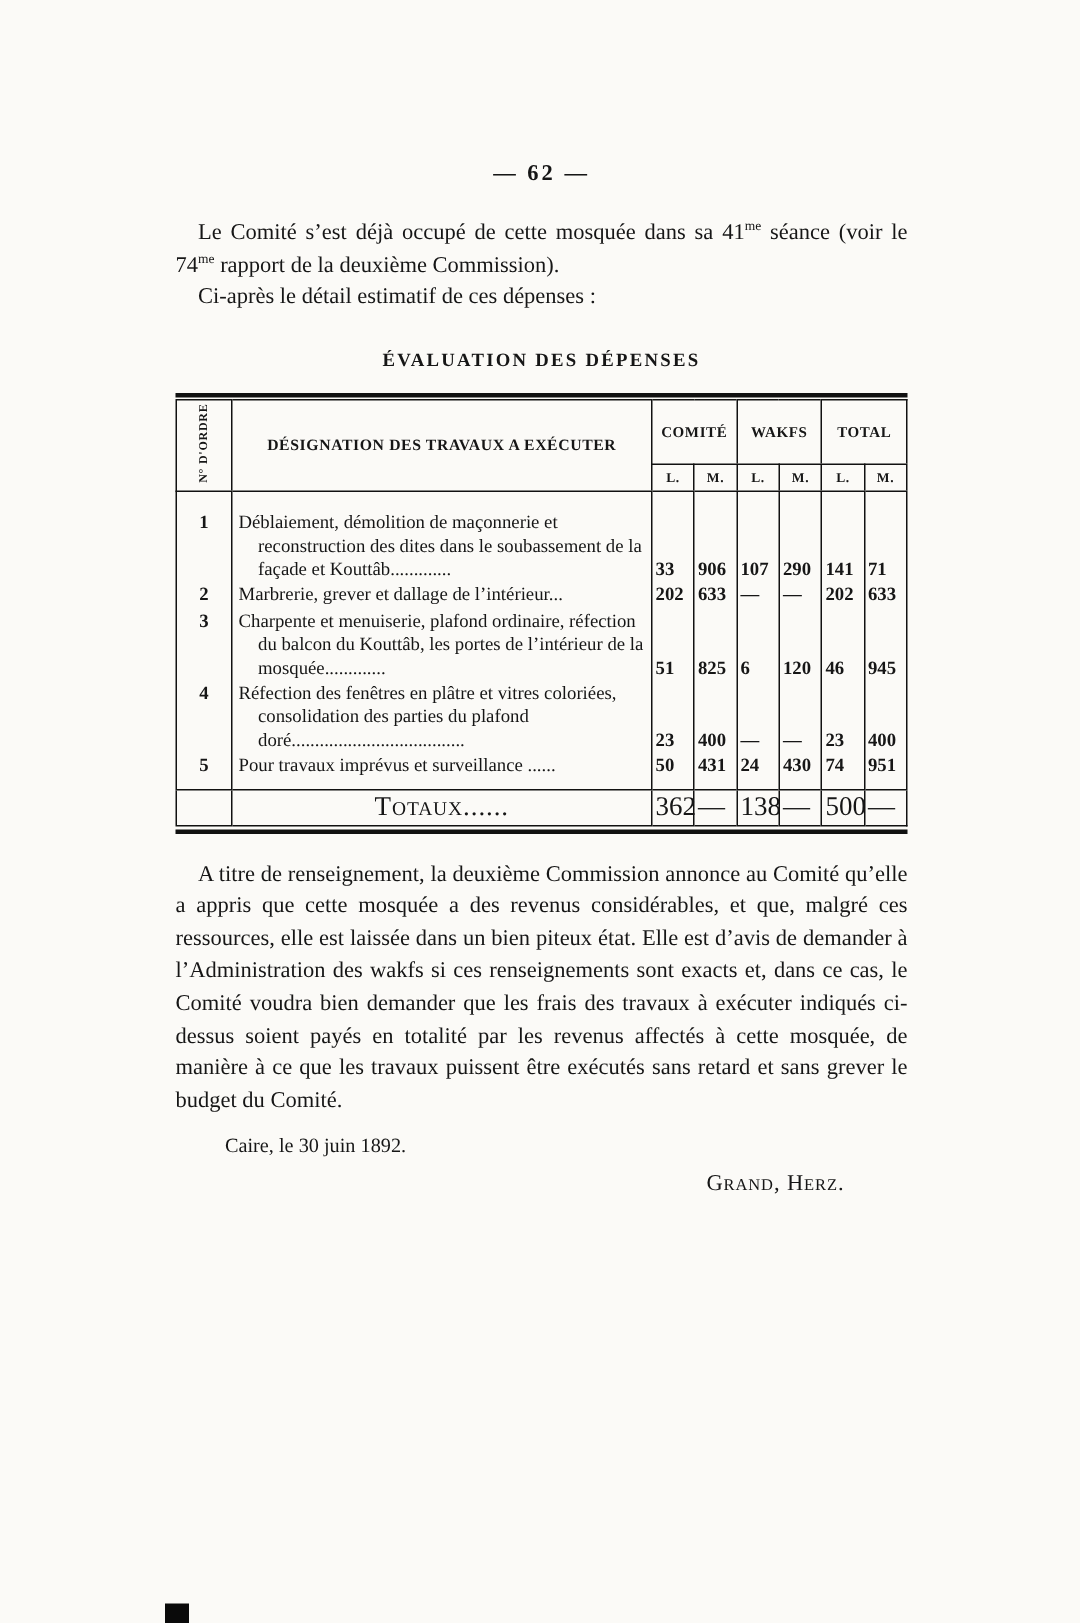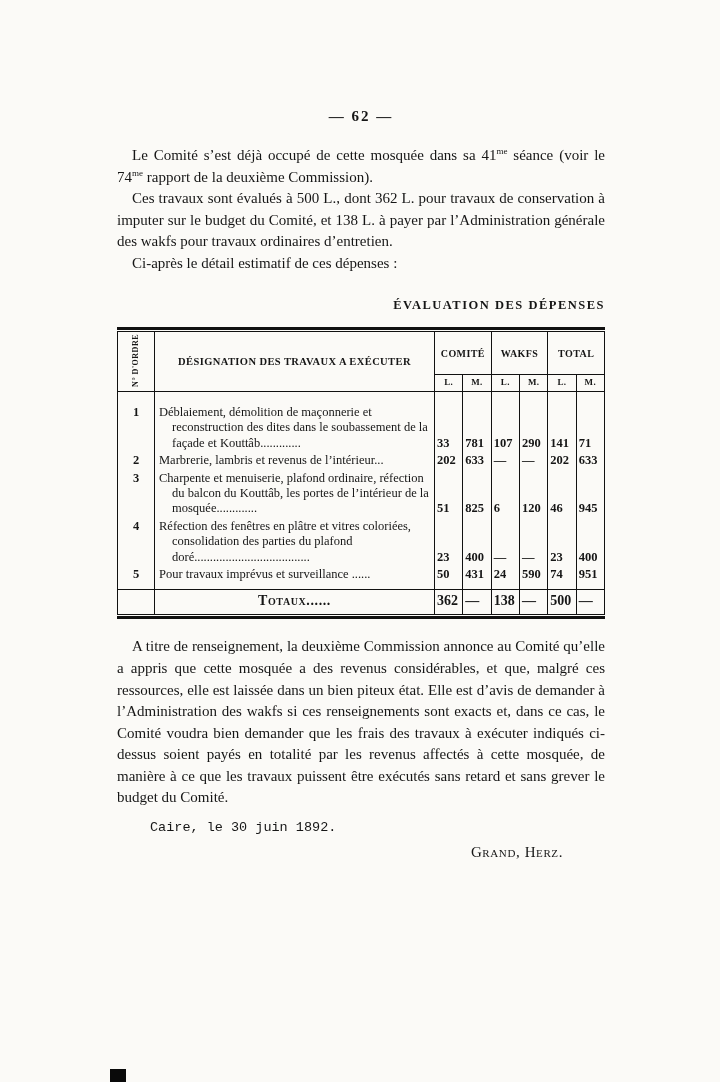--- a/index.html
+++ b/index.html
@@ -19,21 +19,21 @@
     letter-spacing:2px; margin-bottom:20px;
   }
 
   .para {
     font-size:15px; line-height:21.6px;
     text-align:justify; text-indent:15px; margin:0;
   }
   sup { font-size:9px; vertical-align:super; line-height:0; }
 
   .table-title {
-    text-align:right; font-weight:bold; font-size:12.5px;
+    text-align:center; font-weight:bold; font-size:12.5px;
     letter-spacing:1.5px; margin-top:23px; margin-bottom:14px;
   }
 
   .table-wrap {
     border-top:3px solid #111;
     border-bottom:3px solid #111;
     padding:1.5px 0;
   }
   table {
     border-collapse:collapse; table-layout:fixed; width:100%;
@@ -64,46 +64,45 @@
   }
 
   tbody td { font-size:12.5px; line-height:15.4px; vertical-align:bottom; padding:1px 2px; }
   .td-order { text-align:center; font-weight:bold; vertical-align:top; }
   .td-desig { padding:1px 3px 1px 17px; text-indent:-13px; vertical-align:top; }
   .td-num   { font-weight:bold; padding-right:3px;margin-top:17px; }
   tr.first td { padding-top:13px; }
   tr.lastbody td { padding-bottom:7px; }
 
   tr.totals td {
-    border-top:1px solid #111; font-weight:bold;
-    padding:3px 2px 5px; vertical-align:middle; font-size:14px;
+    border-top:1px solid #111; font-weight:normal;
+    padding:3px 2px 5px; vertical-align:middle; font-size:18px;
   }
   .totals-label { text-align:center; font-variant:small-caps; letter-spacing:.6px; }
 
   .closing { margin-top:17px; }
-  .dateline { margin:11px 0 0 33px; font-size:13.5px;font-family:Liberation Mono, monospace; }
+  .dateline { margin:11px 0 0 33px; font-size:13.5px; }
   .signature {
     text-align:right; padding-right:42px; margin-top:9px;
     font-size:15px; font-variant:small-caps; letter-spacing:.6px;
   }
   .artifact {
     position:absolute; left:110px; top:1069px;
     width:16px; height:13px; background:#0a0a0a;
   }
 </style>
 </head>
 <body>
 
 <div class="page">
 
   <div class="page-number">— 62 —</div>
 
   <p class="para"><span>Le Comité s’est déjà occupé de cette mosquée dans sa 41</span><sup>me</sup><span> séance (voir le 74</span><sup>me</sup><span> rapport de la deuxième Commission).</span></p>
 
-  <p class="para">Ces travaux sont évalués à 500 L., dont 362 L. pour travaux de conservation à imputer sur le budget du Comité, et 138 L. à payer par l’Administration générale des wakfs pour travaux ordinaires d’entretien.</p>
   <p class="para">Ci-après le détail estimatif de ces dépenses :</p>
 
   <div class="table-title">ÉVALUATION DES DÉPENSES</div>
 
   <div class="table-wrap">
     <table>
       <thead>
         <tr>
           <th class="th-order" rowspan="2"><span class="vertical">N° D'ORDRE</span></th>
           <th class="th-desig" rowspan="2">DÉSIGNATION DES TRAVAUX A EXÉCUTER</th>
@@ -118,29 +117,29 @@
           <th class="sub col-wm">M.</th>
           <th class="sub col-tl">L.</th>
           <th class="sub col-tm">M.</th>
         </tr>
       </thead>
       <tbody>
         <tr class="first">
           <td class="td-order">1</td>
           <td class="td-desig">Déblaiement, démolition de maçonnerie et reconstruction des dites dans le soubassement de la façade et Kouttâb.............</td>
           <td class="td-num">33</td>
-          <td class="td-num">781</td>
+          <td class="td-num">906</td>
           <td class="td-num">107</td>
           <td class="td-num">290</td>
           <td class="td-num">141</td>
           <td class="td-num">71</td>
         </tr>
         <tr>
           <td class="td-order">2</td>
-          <td class="td-desig">Marbrerie, lambris et revenus de l’intérieur...</td>
+          <td class="td-desig">Marbrerie, grever et dallage de l’intérieur...</td>
           <td class="td-num">202</td>
           <td class="td-num">633</td>
           <td class="td-num">—</td>
           <td class="td-num">—</td>
           <td class="td-num">202</td>
           <td class="td-num">633</td>
         </tr>
         <tr>
           <td class="td-order">3</td>
           <td class="td-desig">Charpente et menuiserie, plafond ordinaire, réfection du balcon du Kouttâb, les portes de l’intérieur de la mosquée.............</td>
@@ -160,21 +159,21 @@
           <td class="td-num">—</td>
           <td class="td-num">23</td>
           <td class="td-num">400</td>
         </tr>
         <tr class="lastbody">
           <td class="td-order">5</td>
           <td class="td-desig">Pour travaux imprévus et surveillance ......</td>
           <td class="td-num">50</td>
           <td class="td-num">431</td>
           <td class="td-num">24</td>
-          <td class="td-num">590</td>
+          <td class="td-num">430</td>
           <td class="td-num">74</td>
           <td class="td-num">951</td>
         </tr>
         <tr class="totals">
           <td class="td-order"></td>
           <td class="totals-label">Totaux......</td>
           <td class="td-num">362</td>
           <td class="td-num">—</td>
           <td class="td-num">138</td>
           <td class="td-num">—</td>

